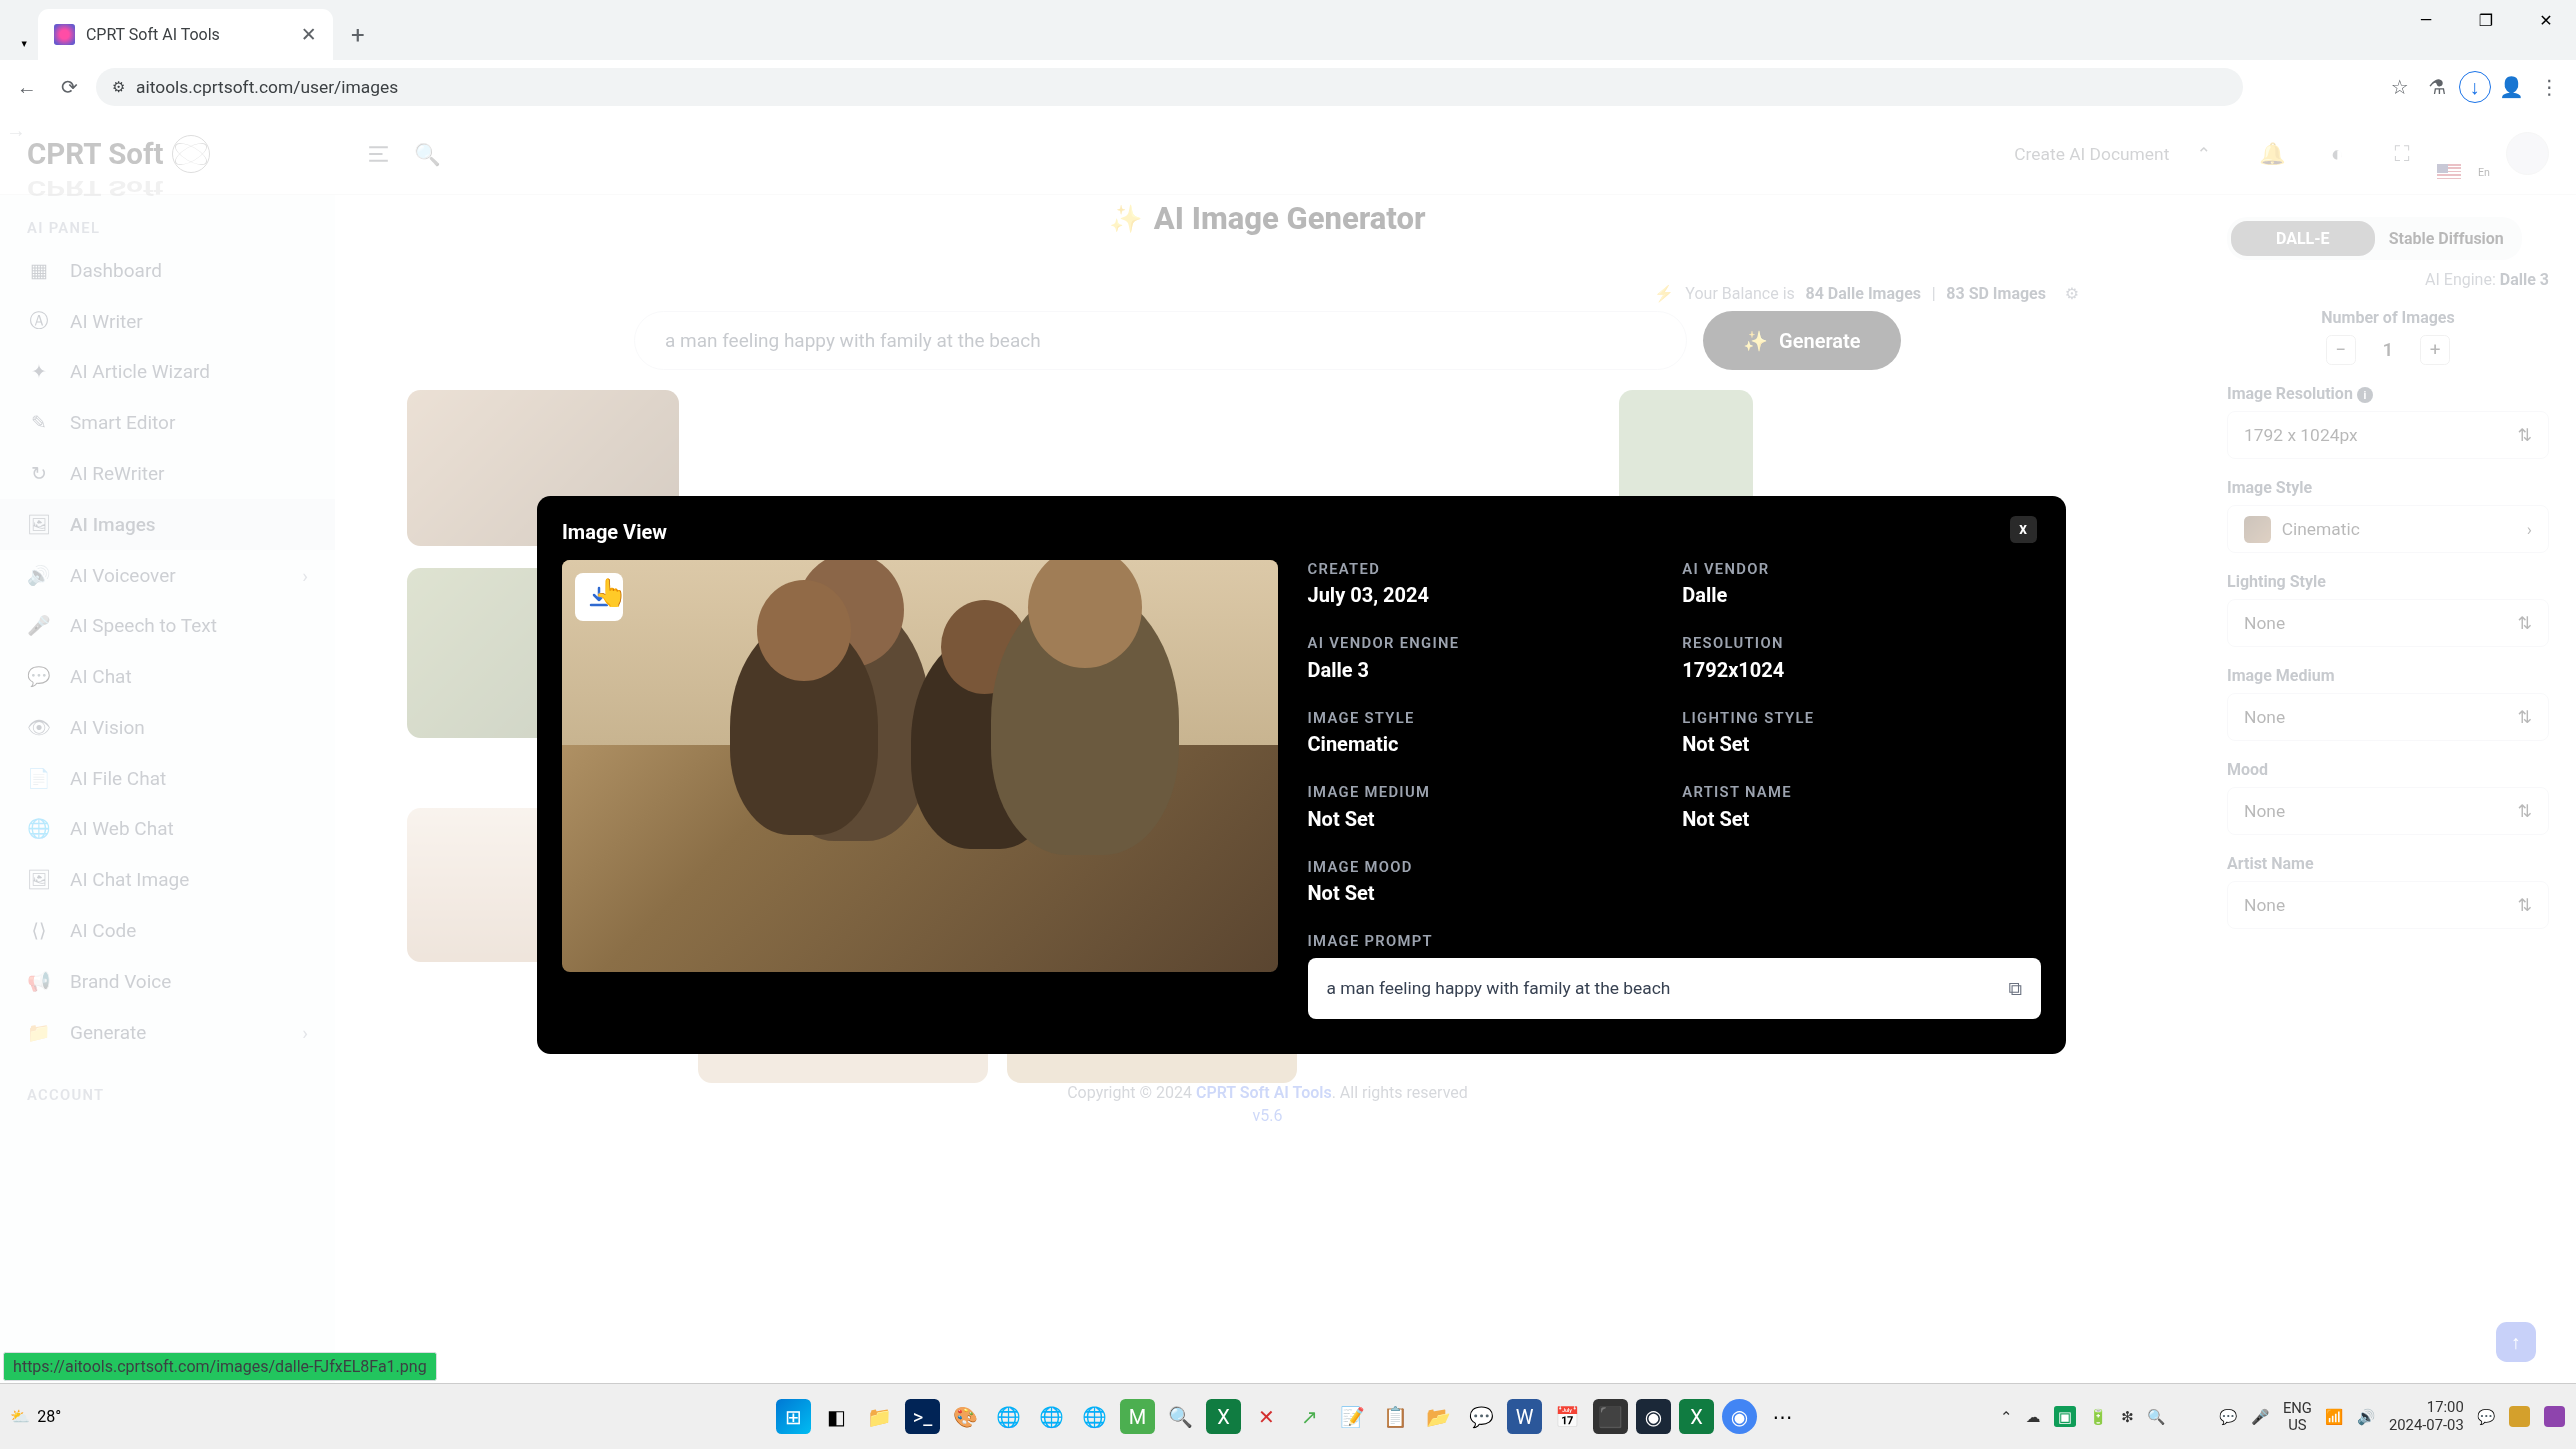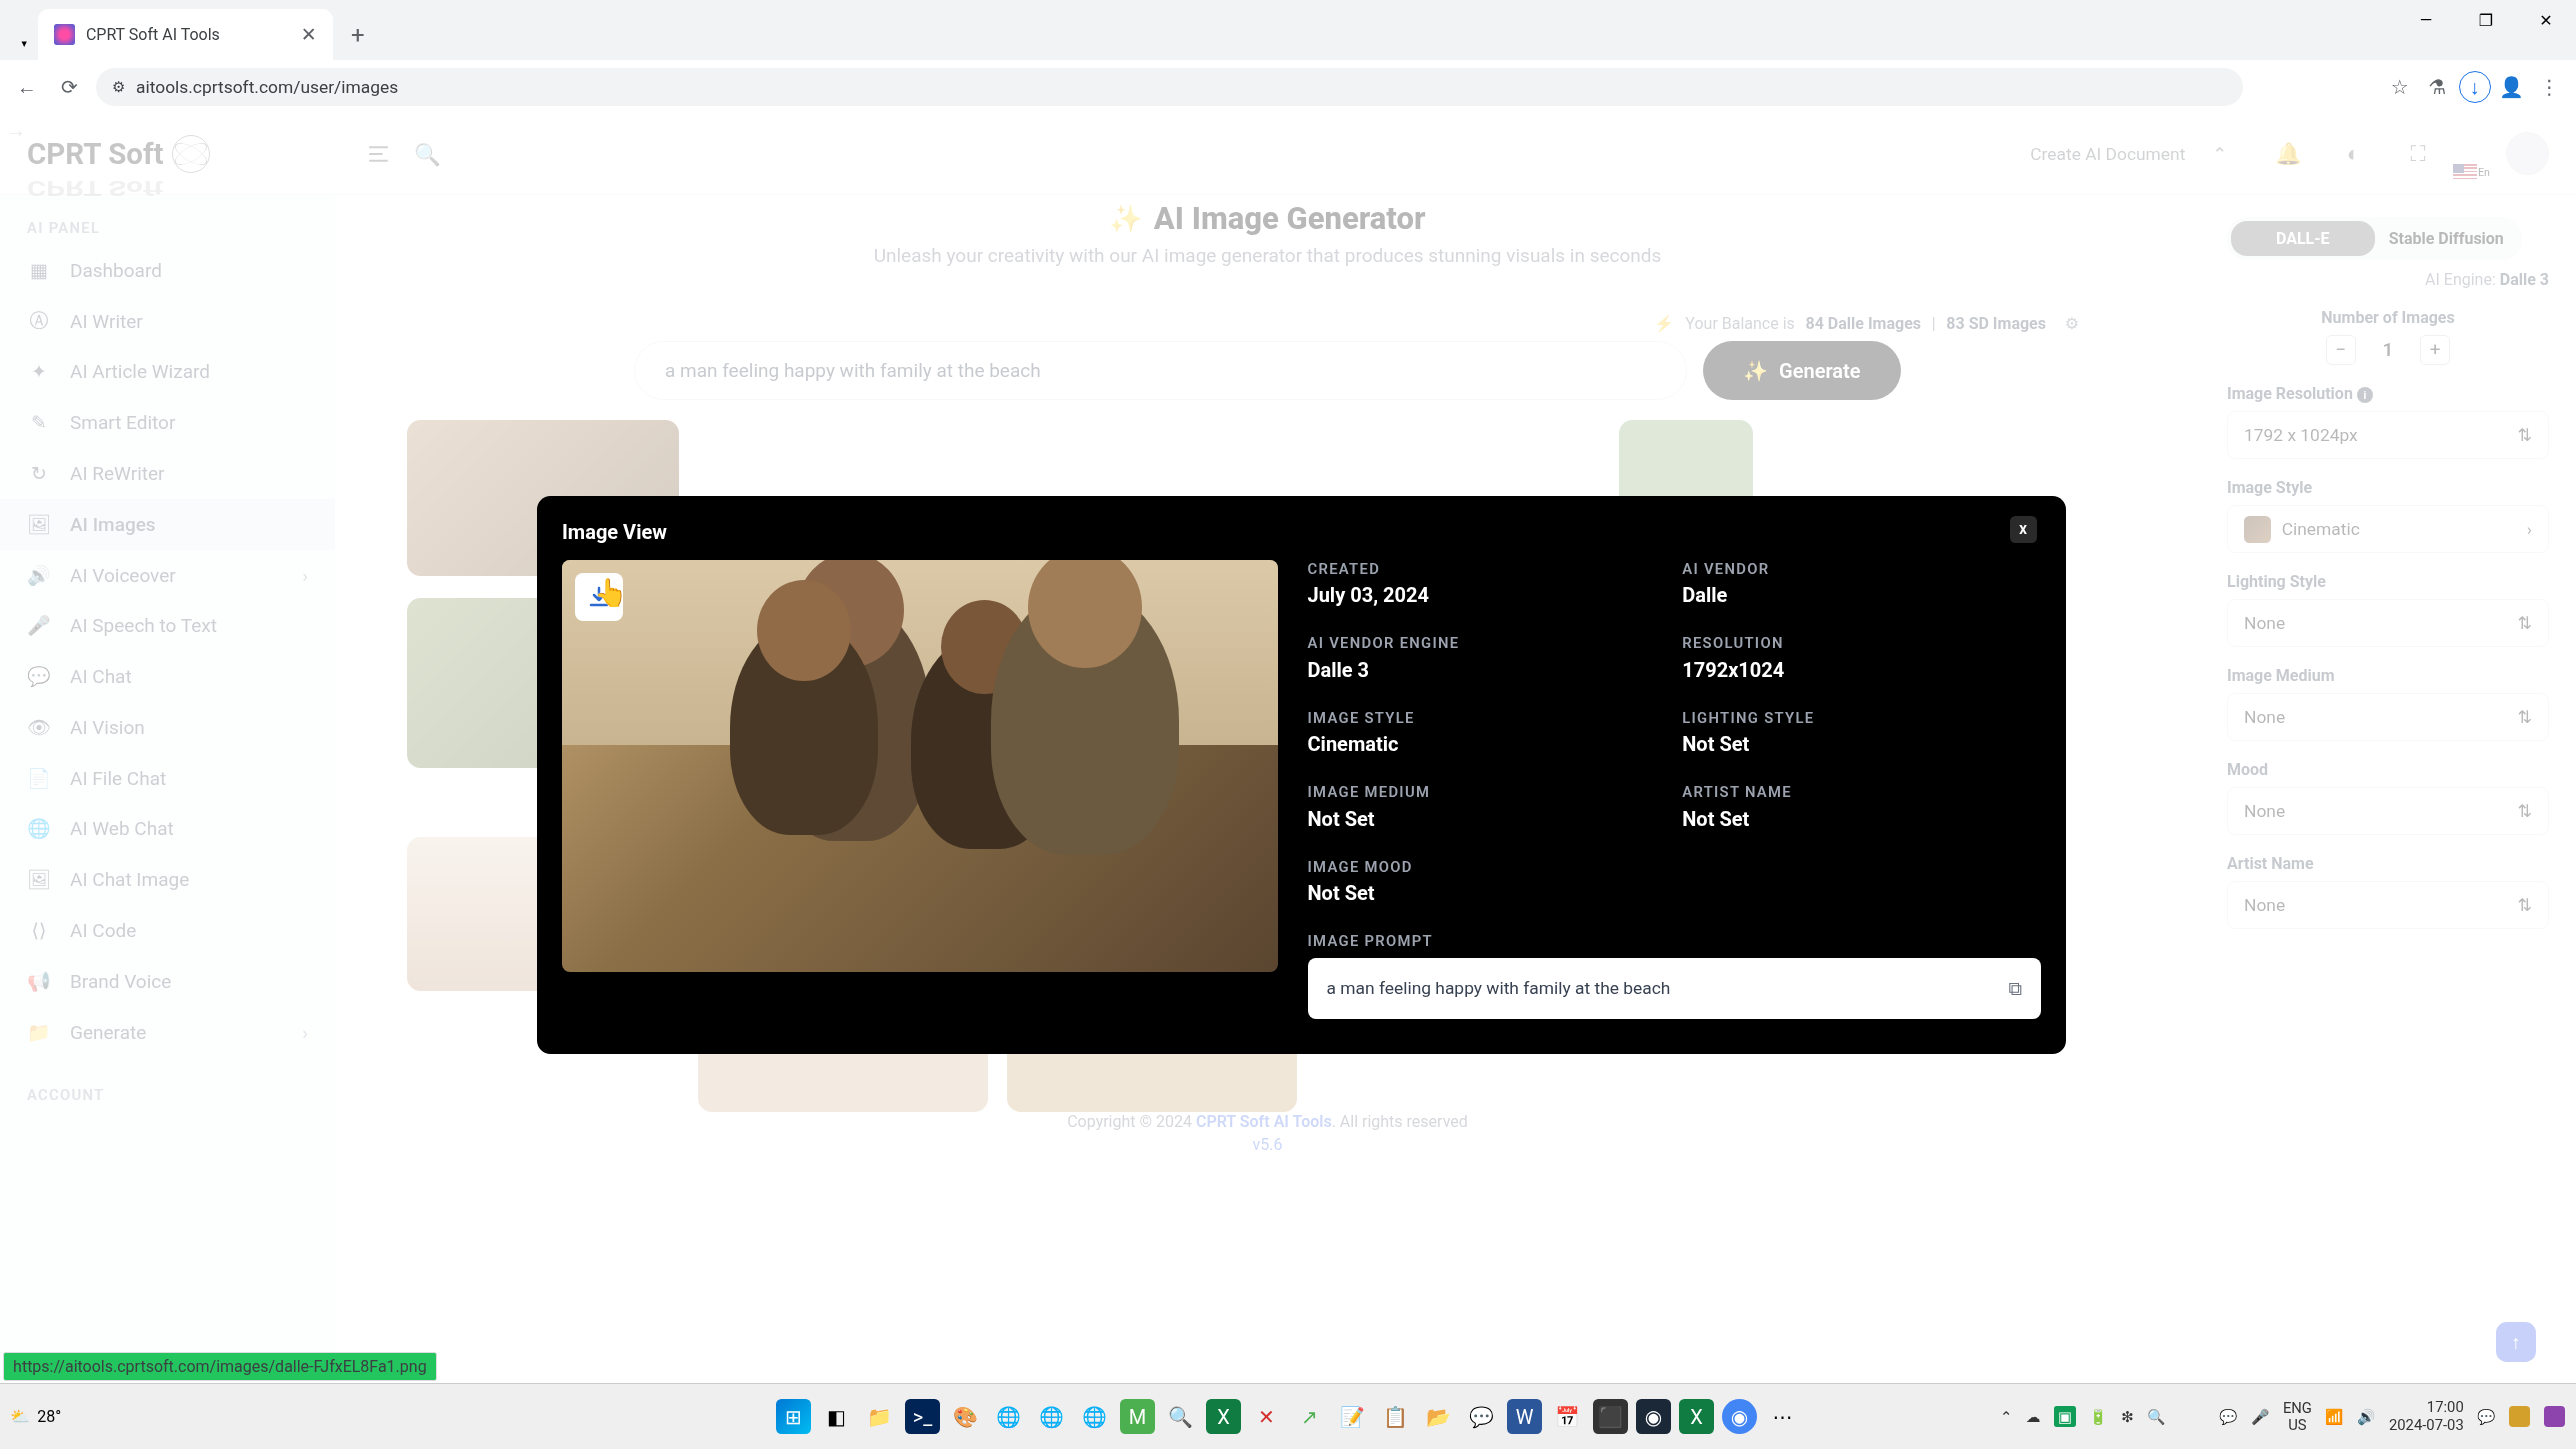--- a/index.html
+++ b/index.html
@@ -28,21 +28,21 @@
 .logo { display: flex; align-items: center; gap: 8px; width: 322px; }
 .logo-text { font-size: 29.5px; font-weight: 700; color: #333; position: relative; }
 .logo-reflect { position: absolute; top: 100%; left: 0; transform: scaleY(-0.7); opacity: 0.25; }
 .logo-icon { width: 38px; height: 38px; border: 1.3px solid #888; border-radius: 50%; position: relative; }
 .logo-icon::before, .logo-icon::after { content: ''; position: absolute; inset: 0; border: 1.3px solid #888; border-radius: 50%; }
 .logo-icon::before { transform: rotate(60deg) scaleX(0.4); }
 .logo-icon::after { transform: rotate(-60deg) scaleX(0.4); }
 .header-icon { width: 38px; height: 38px; display: flex; align-items: center; justify-content: center; font-size: 21.5px; color: #5f6368; cursor: pointer; margin-left: 10.7px; }
 .header-right { margin-left: auto; display: flex; align-items: center; gap: 16px; }
 .create-doc { font-size: 17.4px; color: #5f6368; padding: 8px 16px; display: flex; align-items: flex-end; gap: 27px; }
-.lang-block { display: flex; align-items: center; gap: 1px; margin-top: 37px; }
+.lang-block { display: flex; align-items: center; gap: 17px; margin-top: 37px; }
 .flag { width: 24px; height: 17.4px; background: linear-gradient(to bottom, #b22234 0%, #b22234 10%, #fff 10%, #fff 20%, #b22234 20%, #b22234 30%, #fff 30%, #fff 40%, #b22234 40%, #b22234 50%, #fff 50%, #fff 60%, #b22234 60%, #b22234 70%, #fff 70%, #fff 80%, #b22234 80%, #b22234 90%, #fff 90%); position: relative; }
 .flag::before { content: ''; position: absolute; top: 0; left: 0; width: 45%; height: 54%; background: #3c3b6e; }
 .avatar { width: 43px; height: 43px; border-radius: 50%; background: #e4e6eb; border: 1.3px solid #ddd; }
 
 
 .app-body { display: flex; height: calc(100% - 195px); }
 .sidebar { width: 335px; background: #f7f9fb; padding: 16px 0; overflow-y: auto; }
 .side-section { font-size: 14.8px; letter-spacing: 1.3px; color: #9ca3af; padding: 8px 27px; font-weight: 600; }
 .side-item { display: flex; align-items: center; gap: 19px; padding: 13.4px 27px; font-size: 19px; color: #4b5563; cursor: pointer; }
 .side-item.active { background: #eef1f5; font-weight: 500; }
@@ -267,21 +267,20 @@
         <span class="side-chevron">›</span>
       </div>
     <div class="side-section" style="margin-top:20px;">ACCOUNT</div>
   </div>
 
   <div class="main">
     <div class="page-title">
       <span class="wand">✨</span>
       <span>AI Image Generator</span>
     </div>
-    <div class="subtitle">Unleash your creativity with our AI image generator that produces stunning visuals in seconds</div>
 
     <div class="balance-row">
       <span style="color:#4f75e8;">⚡</span>
       <span>Your Balance is </span>
       <span class="balance-num">84 Dalle Images</span>
       <span> | </span>
       <span class="balance-num">83 SD Images</span>
       <span style="margin-left:8px;cursor:pointer;">⚙</span>
     </div>
 

